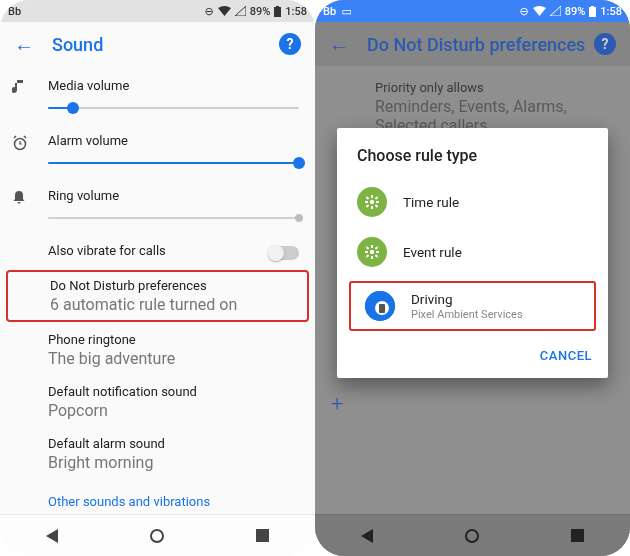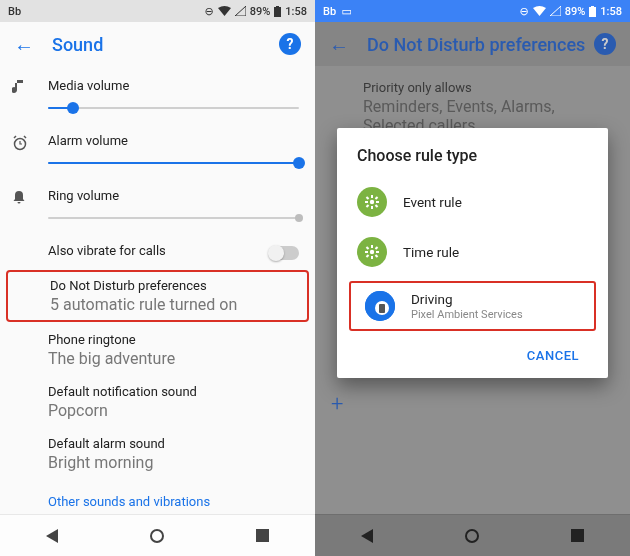--- a/index.html
+++ b/index.html
@@ -1,18 +1,18 @@
 <!DOCTYPE html>
 <html><head>
 <meta charset="utf-8">
 <style>
   * { box-sizing: border-box; margin: 0; padding: 0; font-family: Roboto, Arial, sans-serif; }
   body { background: #fff; width: 630px; height: 556px; overflow: hidden; }
   .wrap { display: flex; width: 630px; height: 556px; }
-  .pane { position: relative; width: 315px; height: 556px; background: #fafafa; overflow: hidden; }
+  .pane { position: relative; width: 315px; height: 556px; background: #fafafa; overflow: hidden; border-radius: 29px; }
   .pane.right { background: #8f8f8f; }
 
   
   .status { height: 22px; display: flex; align-items: center; justify-content: space-between; padding: 0 8px; font-size: 11px; font-weight: 500; }
   .status.left { background: #e2e2e2; color: #333; }
   .status.right { background: #3b82f6; color: #fff; }
   .status .icons { display: flex; align-items: center; gap: 4px; }
   .status .icons span { display: inline-block; }
   .sicon { line-height: 1; }
 
@@ -65,21 +65,21 @@
   
   .dialog { position: absolute; top: 128px; left: 22px; right: 22px; background: #fff; border-radius: 2px; box-shadow: 0 8px 20px rgba(0,0,0,0.4); padding: 18px 0 6px 0; }
   .dialog h3 { font-size: 16px; font-weight: 500; color: #222; padding: 0 20px 12px 20px; }
   .drow { display: flex; align-items: center; padding: 10px 20px; cursor: pointer; }
   .drow .dicon { width: 30px; height: 30px; border-radius: 50%; display: flex; align-items: center; justify-content: center; margin-right: 16px; flex-shrink: 0; }
   .drow .dicon.green { background: #7cb342; color: #fff; }
   .drow .dicon.ambient { background: radial-gradient(circle at 60% 60%, #fff 0 30%, transparent 31%), #1a73e8; color: #fff; position: relative; }
   .drow .dbody .t { font-size: 13.5px; color: #222; }
   .drow .dbody .s { font-size: 11px; color: #888; margin-top: 1px; }
   .drow.hl { border: 2px solid #d93025; border-radius: 3px; margin: 4px 12px; padding: 8px 14px; }
-  .dactions { text-align: right; padding: 10px 29px 8px 0; margin-left: 12px; }
+  .dactions { text-align: right; padding: 10px 16px 8px 0; margin-left: 12px; }
   .dactions .btn { color: #1a73e8; font-size: 13px; font-weight: 500; letter-spacing: 0.5px; cursor: pointer; }
 
   svg { display: block; }
 </style>
 </head>
 <body>
 
 <div class="wrap">
 
   <div class="pane">
@@ -170,21 +170,21 @@
         <div class="body">
           <div class="title">Also vibrate for calls</div>
         </div>
         <div class="toggle"></div>
       </div>
 
       <div class="row highlight">
         <div class="icon"></div>
         <div class="body">
           <div class="title">Do Not Disturb preferences</div>
-          <div class="sub">5 automatic rule turned on</div>
+          <div class="sub">6 automatic rule turned on</div>
         </div>
       </div>
 
       <div class="row">
         <div class="icon"></div>
         <div class="body">
           <div class="title">Phone ringtone</div>
           <div class="sub">The big adventure</div>
         </div>
       </div>
@@ -241,21 +241,21 @@
       </div>
     </div>
 
     <div class="appbar dim">
       <span class="back dim">←</span>
       <span class="apptitle dim">Do Not Disturb preferences</span>
       <span class="help dim">?</span>
     </div>
 
     <div class="dimcontent">
-      <div class="row" style="padding-top:14px;">
+      <div class="row" style="padding-top:14px;gap:12px;">
         <div class="icon"></div>
         <div class="body">
           <div class="title">Priority only allows</div>
           <div class="sub">Reminders, Events, Alarms, Selected callers</div>
         </div>
       </div>
     </div>
 
     <div class="plus">+</div>
 
@@ -272,42 +272,42 @@
                 <rect x="1" y="7" width="3" height="2"></rect>
                 <rect x="12" y="7" width="3" height="2"></rect>
                 <rect x="2.5" y="2.5" width="2" height="3" transform="rotate(-45 3.5 4)"></rect>
                 <rect x="11.5" y="2.5" width="2" height="3" transform="rotate(45 12.5 4)"></rect>
                 <rect x="2.5" y="10.5" width="2" height="3" transform="rotate(45 3.5 12)"></rect>
                 <rect x="11.5" y="10.5" width="2" height="3" transform="rotate(-45 12.5 12)"></rect>
               </g>
             </svg>
         </div>
         <div class="dbody">
-          <div class="t">Event rule</div>
+          <div class="t">Time rule</div>
         </div>
       </div>
 
       <div class="drow">
         <div class="dicon green">
           <svg width="16" height="16" viewBox="0 0 16 16">
               <circle cx="8" cy="8" r="2.2" fill="#fff"></circle>
               <g fill="#fff">
                 <rect x="7" y="1" width="2" height="3"></rect>
                 <rect x="7" y="12" width="2" height="3"></rect>
                 <rect x="1" y="7" width="3" height="2"></rect>
                 <rect x="12" y="7" width="3" height="2"></rect>
                 <rect x="2.5" y="2.5" width="2" height="3" transform="rotate(-45 3.5 4)"></rect>
                 <rect x="11.5" y="2.5" width="2" height="3" transform="rotate(45 12.5 4)"></rect>
                 <rect x="2.5" y="10.5" width="2" height="3" transform="rotate(45 3.5 12)"></rect>
                 <rect x="11.5" y="10.5" width="2" height="3" transform="rotate(-45 12.5 12)"></rect>
               </g>
             </svg>
         </div>
         <div class="dbody">
-          <div class="t">Time rule</div>
+          <div class="t">Event rule</div>
         </div>
       </div>
 
       <div class="drow hl">
         <div class="dicon ambient">
           <svg width="30" height="30" viewBox="0 0 30 30" style="position:absolute;top:0;left:0">
               <circle cx="15" cy="15" r="15" fill="#1a73e8"></circle>
               <circle cx="17" cy="17" r="7" fill="#fff"></circle>
               <rect x="14" y="13" width="6" height="9" rx="1" fill="#555"></rect>
             </svg>

